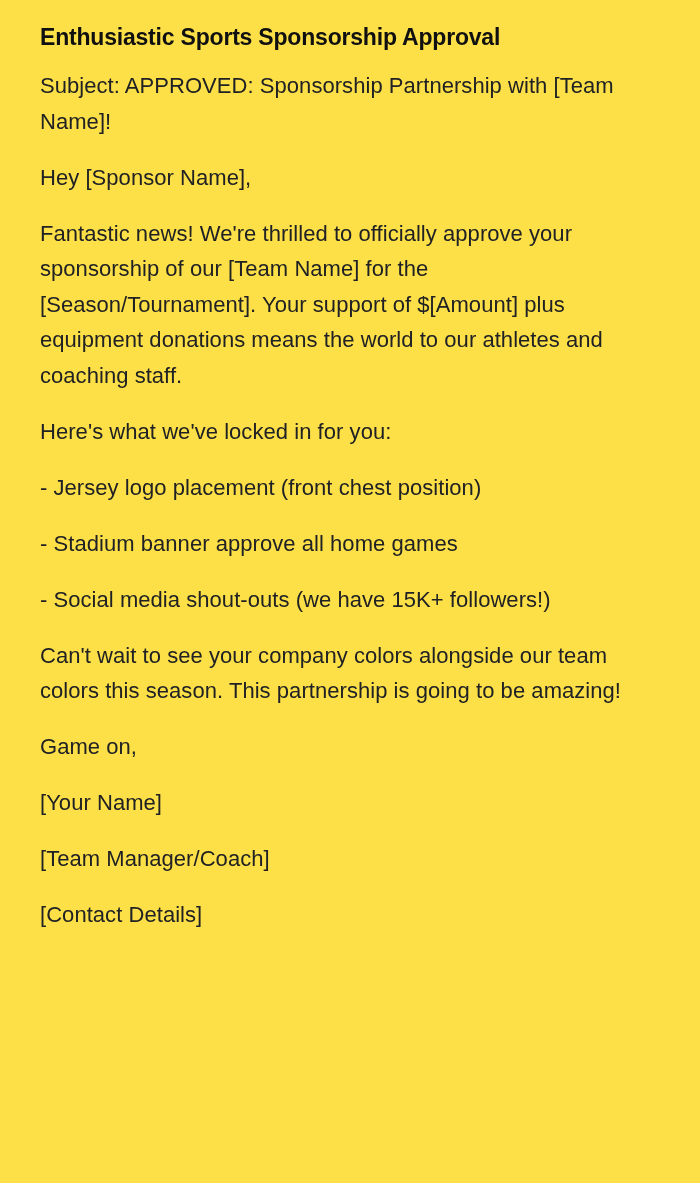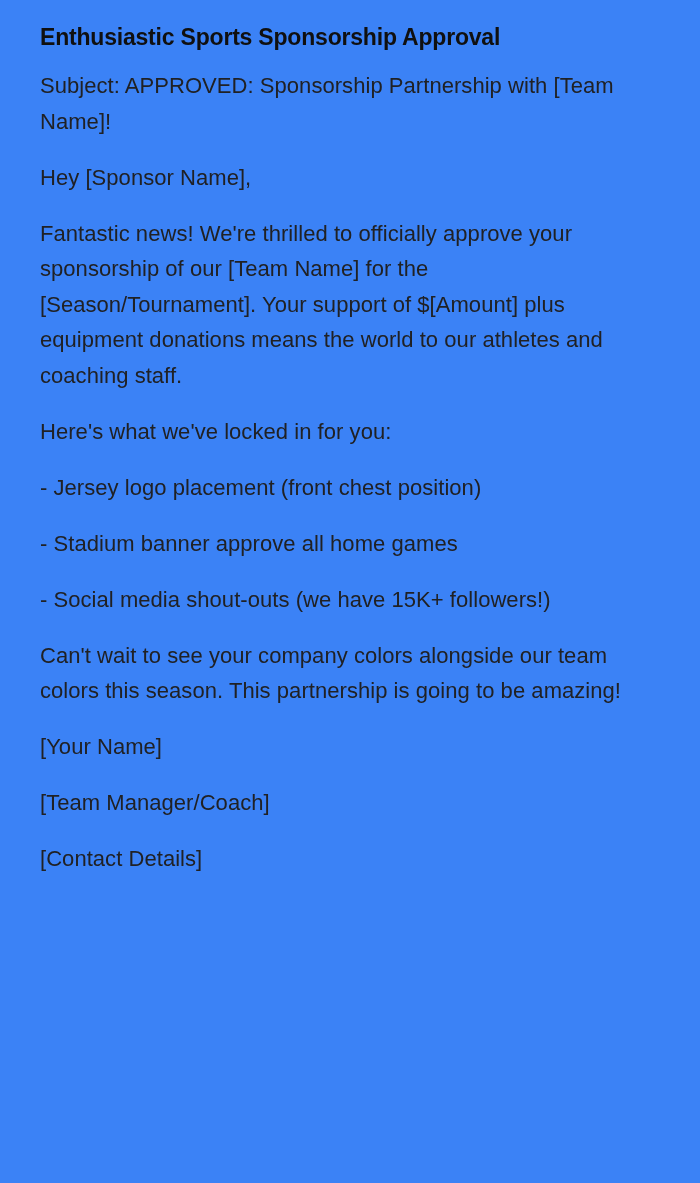--- a/index.html
+++ b/index.html
@@ -11,21 +11,21 @@
     width: 700px;
     min-height: 1183px;
     font-family: "Liberation Sans", "DejaVu Sans", sans-serif;
     -webkit-font-smoothing: antialiased;
   }
   .doc {
     width: 700px;
     min-height: 1183px;
     box-sizing: border-box;
     padding: 22px 40px 40px 40px;
-    background: #3b82f6;
+    background: #fde047;
   }
   .doc-title {
     font-size: 23px;
     line-height: 30px;
     font-weight: 700;
     color: #101010;
     letter-spacing: -0.2px;
     margin: 0 0 16px 0;
   }
   .para {
@@ -52,17 +52,18 @@
 
   <div>
     <p class="para">Subject: APPROVED: Sponsorship Partnership with [Team Name]!</p>
     <p class="para">Hey [Sponsor Name],</p>
     <p class="para">Fantastic news! We're thrilled to officially approve your sponsorship of our [Team Name] for the [Season/Tournament]. Your support of $[Amount] plus equipment donations means the world to our athletes and coaching staff.</p>
     <p class="para">Here's what we've locked in for you:</p>
     <p class="para bullet">- Jersey logo placement (front chest position)</p>
     <p class="para bullet">- Stadium banner approve all home games</p>
     <p class="para bullet">- Social media shout-outs (we have 15K+ followers!)</p>
     <p class="para">Can't wait to see your company colors alongside our team colors this season. This partnership is going to be amazing!</p>
+    <p class="para">Game on,</p>
     <p class="para">[Your Name]</p>
     <p class="para">[Team Manager/Coach]</p>
     <p class="para">[Contact Details]</p>
   </div>
 </div>
 
 </body></html>

